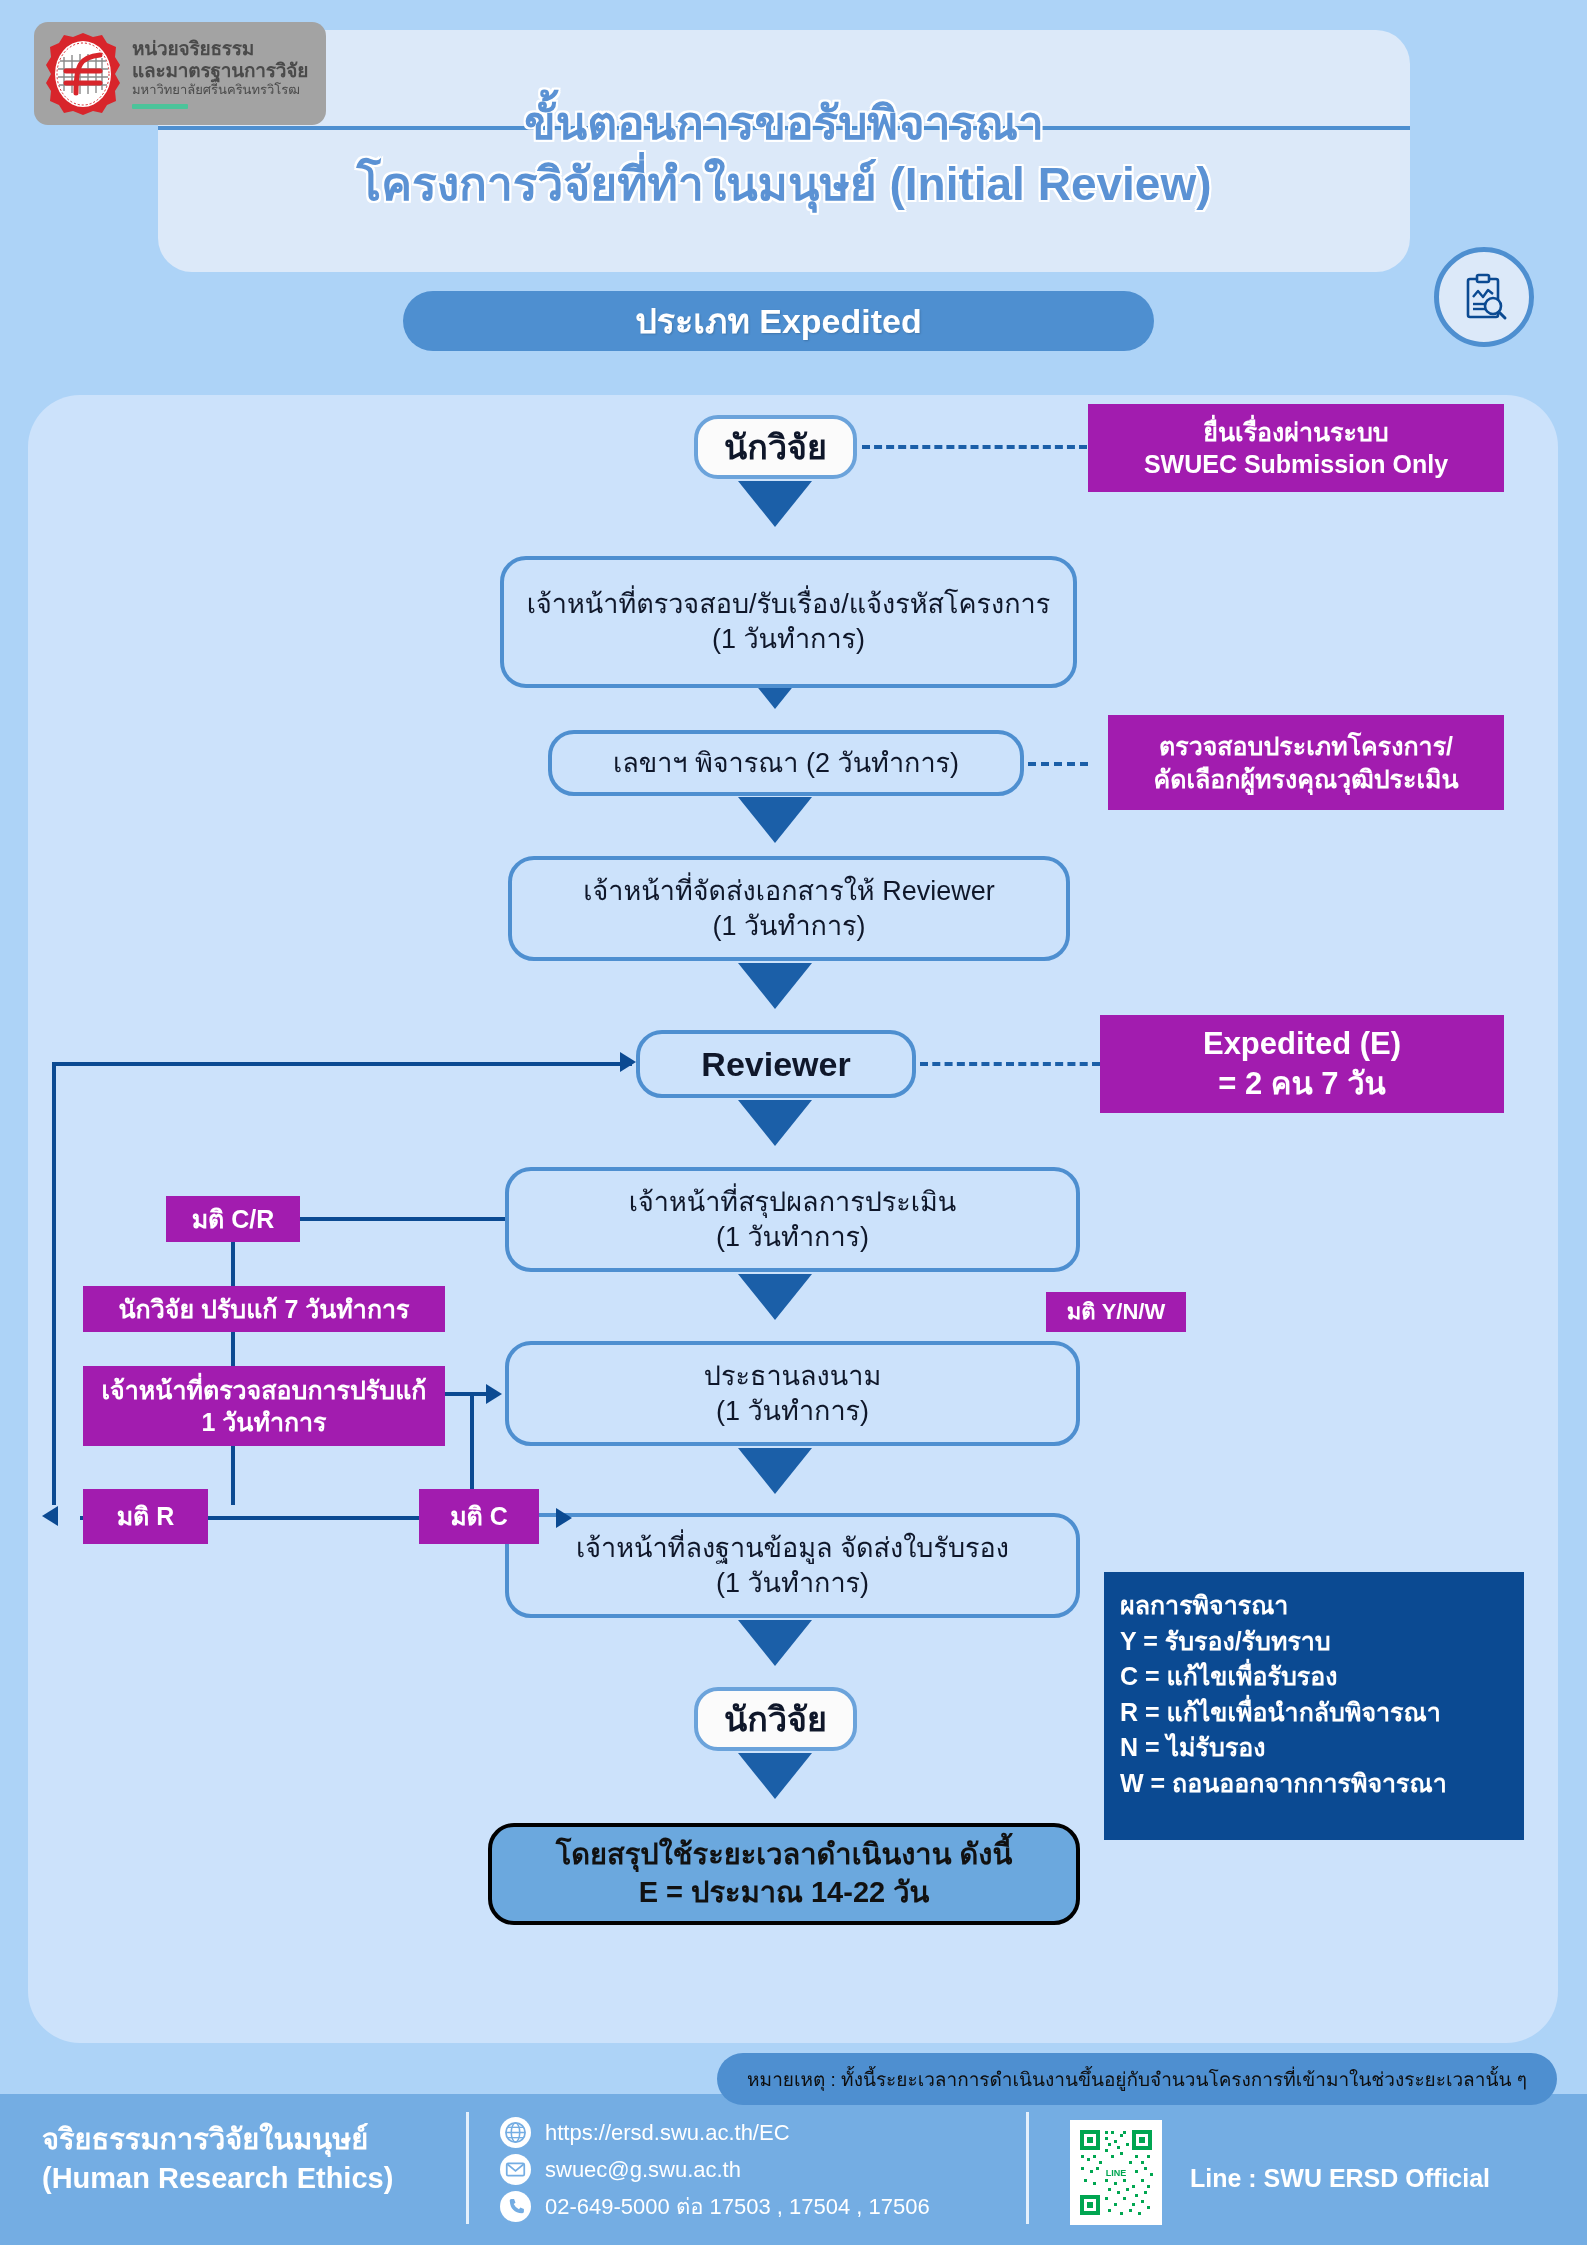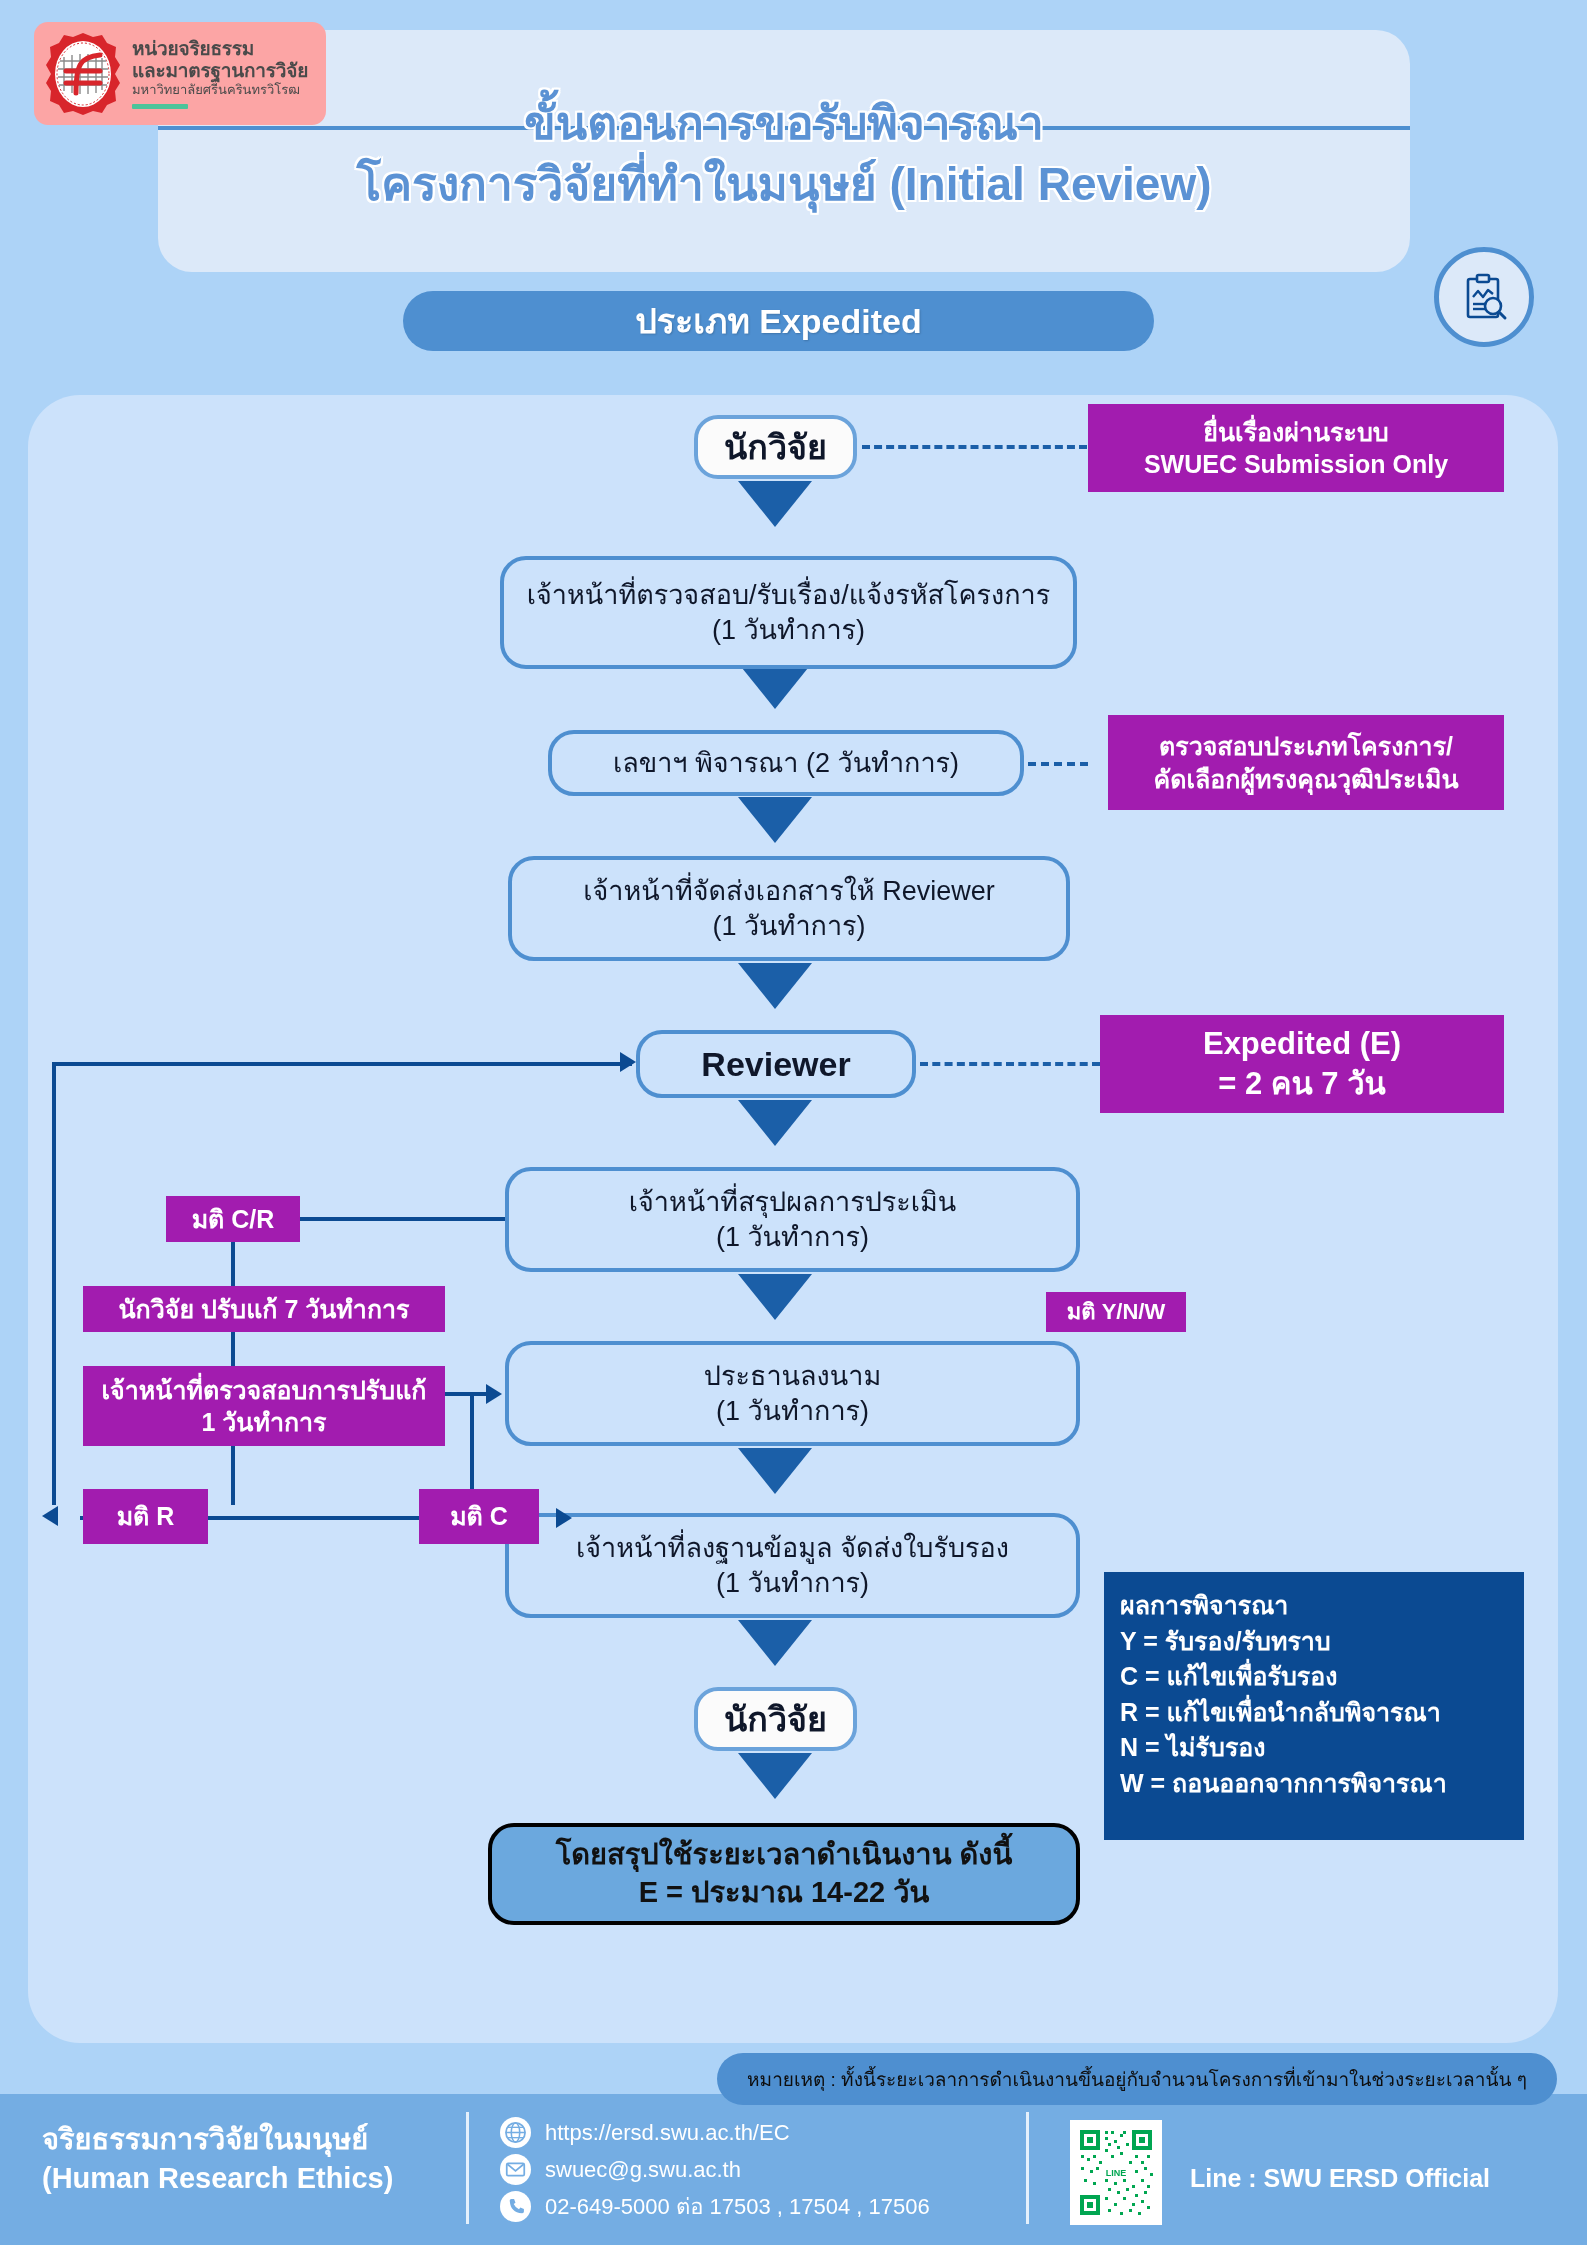--- a/index.html
+++ b/index.html
@@ -7,21 +7,21 @@
     width: 1587px; height: 2245px;
     font-family: "Liberation Sans", "DejaVu Sans", sans-serif;
     background: #ADD3F7;
     overflow: hidden;
   }
   #root { position: relative; width: 1587px; height: 2245px; background: #ADD3F7; }
 
   
   .logo-card {
     position: absolute; left: 34px; top: 22px; width: 292px; height: 103px;
-    background: #fca5a5; border-radius: 14px;
+    background: #a3a3a3; border-radius: 14px;
     display: flex; align-items: center; gap: 10px; padding: 6px 10px;
     z-index: 7;
   }
   .logo-seal { width: 78px; height: 86px; flex: 0 0 78px; }
   .logo-text { display: flex; flex-direction: column; justify-content: center; }
   .logo-l1, .logo-l2 {
     font-size: 19px; font-weight: 700; color: #4A4A4A; line-height: 1.12;
     letter-spacing: -0.2px;
   }
   .logo-l3 { font-size: 13px; color: #4A4A4A; line-height: 1.3; margin-top: 1px; }
@@ -218,21 +218,21 @@
 
   <div class="navy" style="left:1088px; top:404px; width:416px; height:88px; font-size:25px; flex-direction:column;">
     <div>ยื่นเรื่องผ่านระบบ</div>
     <div>SWUEC Submission Only</div>
   </div>
 
   <svg class="arrow-down" style="left:738px; top:481px;" width="74" height="50">
     <polygon points="0,0 74,0 37,46" fill="#1B5FA8"></polygon>
   </svg>
 
-  <div class="node node-round" style="left:500px; top:556px; width:577px; height:113px; flex-direction:column;">
+  <div class="node node-round" style="left:500px; top:556px; width:577px; height:132px; flex-direction:column;">
     <div>เจ้าหน้าที่ตรวจสอบ/รับเรื่อง/แจ้งรหัสโครงการ</div>
     <div>(1 วันทำการ)</div>
   </div>
 
   <svg class="arrow-down" style="left:738px; top:663px;" width="74" height="50">
     <polygon points="0,0 74,0 37,46" fill="#1B5FA8"></polygon>
   </svg>
 
   <div class="node node-round" style="left:548px; top:730px; width:476px; height:66px;">เลขาฯ พิจารณา (2 วันทำการ)</div>
 

